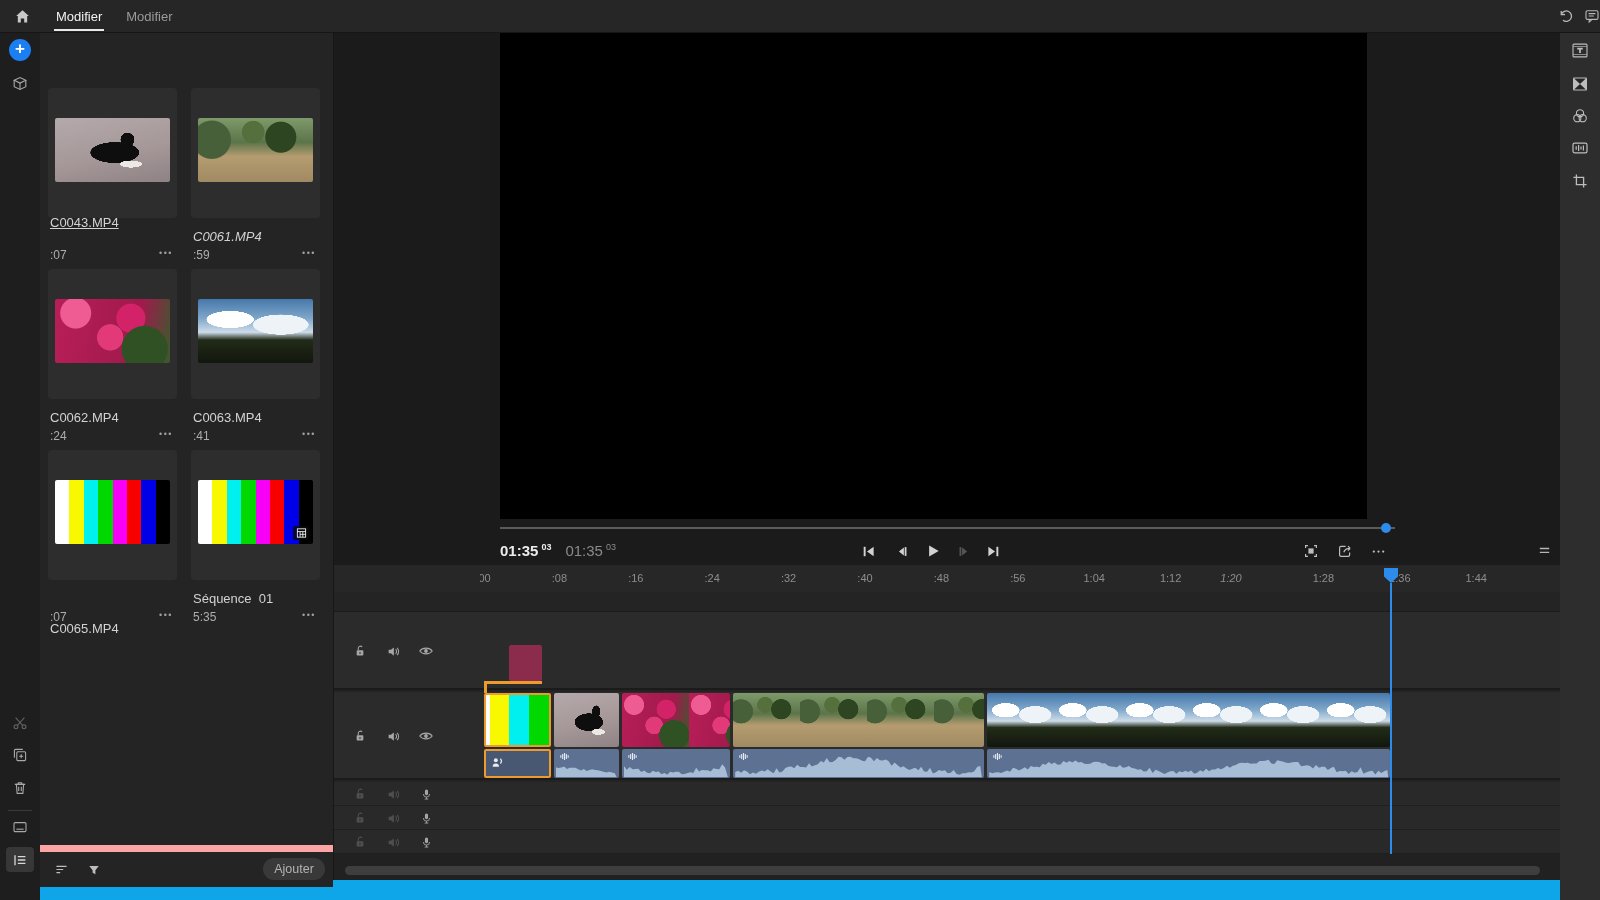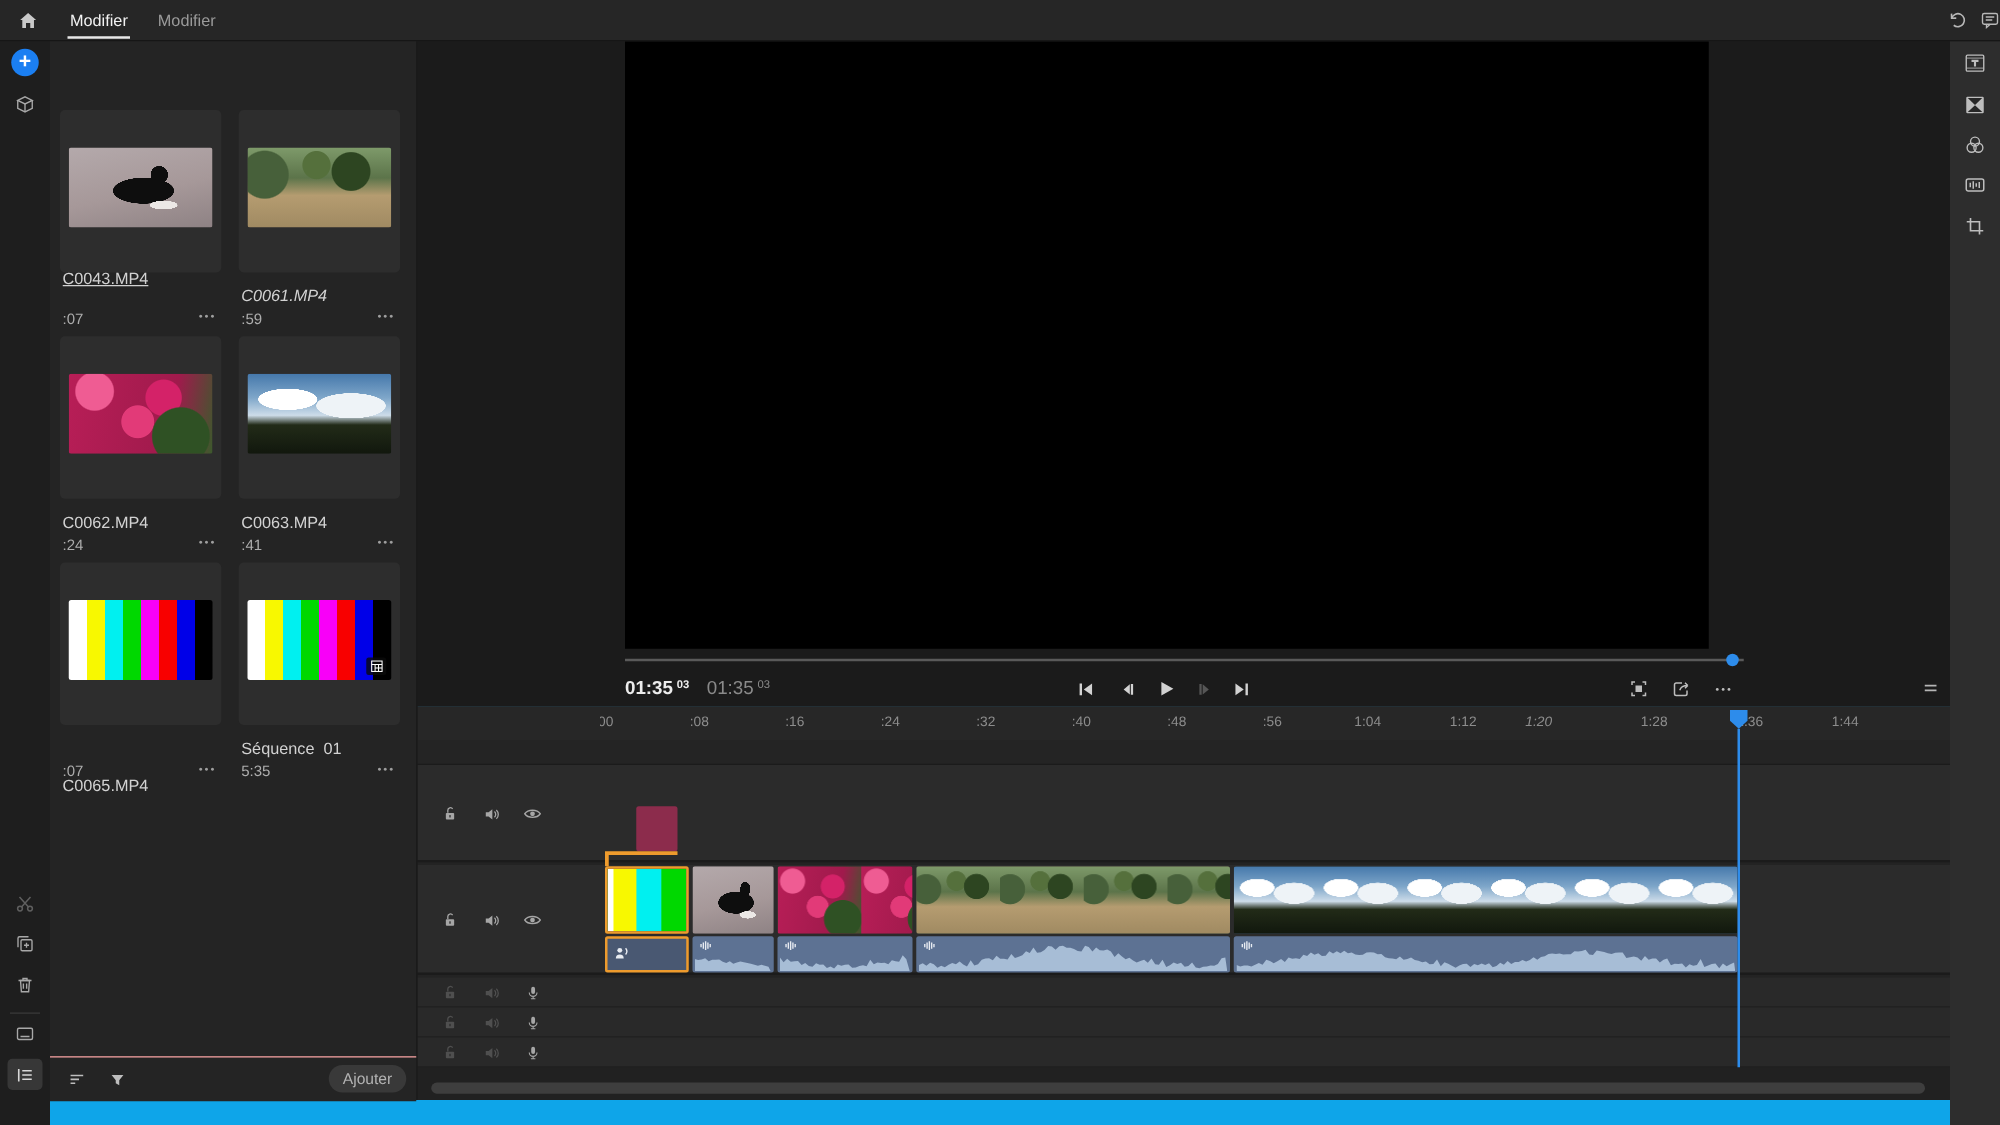--- a/index.html
+++ b/index.html
@@ -32,21 +32,21 @@
   #assets{position:absolute;left:40px;top:32px;width:293px;height:848px;background:#242424;border-right:1px solid #171717;z-index:10;}
   #assets-header{position:absolute;left:0;top:0;width:293px;height:38px;background:#2c2c2c;border-bottom:1px solid #1b1b1b;
                  display:flex;align-items:center;justify-content:center;font-size:13px;color:#c9c9c9;}
   .card{position:absolute;width:129px;height:130px;background:#2d2d2d;border-radius:4px;}
   .thumb{position:absolute;left:7px;top:30px;width:115px;height:64px;border-radius:2px;overflow:hidden;}
   .a-name{position:absolute;width:125px;font-size:13px;color:#d2d2d2;white-space:pre;overflow:hidden;}
   .a-dur{position:absolute;font-size:12px;color:#adadad;}
   .a-more{position:absolute;width:26px;text-align:right;font-size:9px;letter-spacing:1.5px;color:#9e9e9e;}
   .t-badge{position:absolute;right:4px;bottom:4px;width:16px;height:14px;background:rgba(10,10,10,.8);border-radius:2px;
            display:flex;align-items:center;justify-content:center;}
-  #assets-footer{position:absolute;left:0;top:813px;width:293px;height:35px;background:#242424;border-top:1px solid #fca5a5;}
+  #assets-footer{position:absolute;left:0;top:813px;width:293px;height:35px;background:#242424;border-top:7px solid #fca5a5;}
   .af-ic{position:absolute;top:10px;width:15px;height:15px;color:#bdbdbd;}
   #add-btn{position:absolute;left:223px;top:6px;width:62px;height:22px;border-radius:12px;background:#393939;
            color:#b3b3b3;font-size:12.5px;display:flex;align-items:center;justify-content:center;}
 
   
   .th-cat{background:
       radial-gradient(ellipse 16% 9% at 66% 72%, #ece8e6 60%, rgba(0,0,0,0) 61%),
       radial-gradient(ellipse 34% 26% at 52% 54%, #0e0e0e 62%, rgba(0,0,0,0) 63%),
       radial-gradient(ellipse 10% 18% at 63% 34%, #0e0e0e 60%, rgba(0,0,0,0) 61%),
       linear-gradient(168deg,#b4a9ab 0%,#a69899 55%,#8e8284 100%);}

